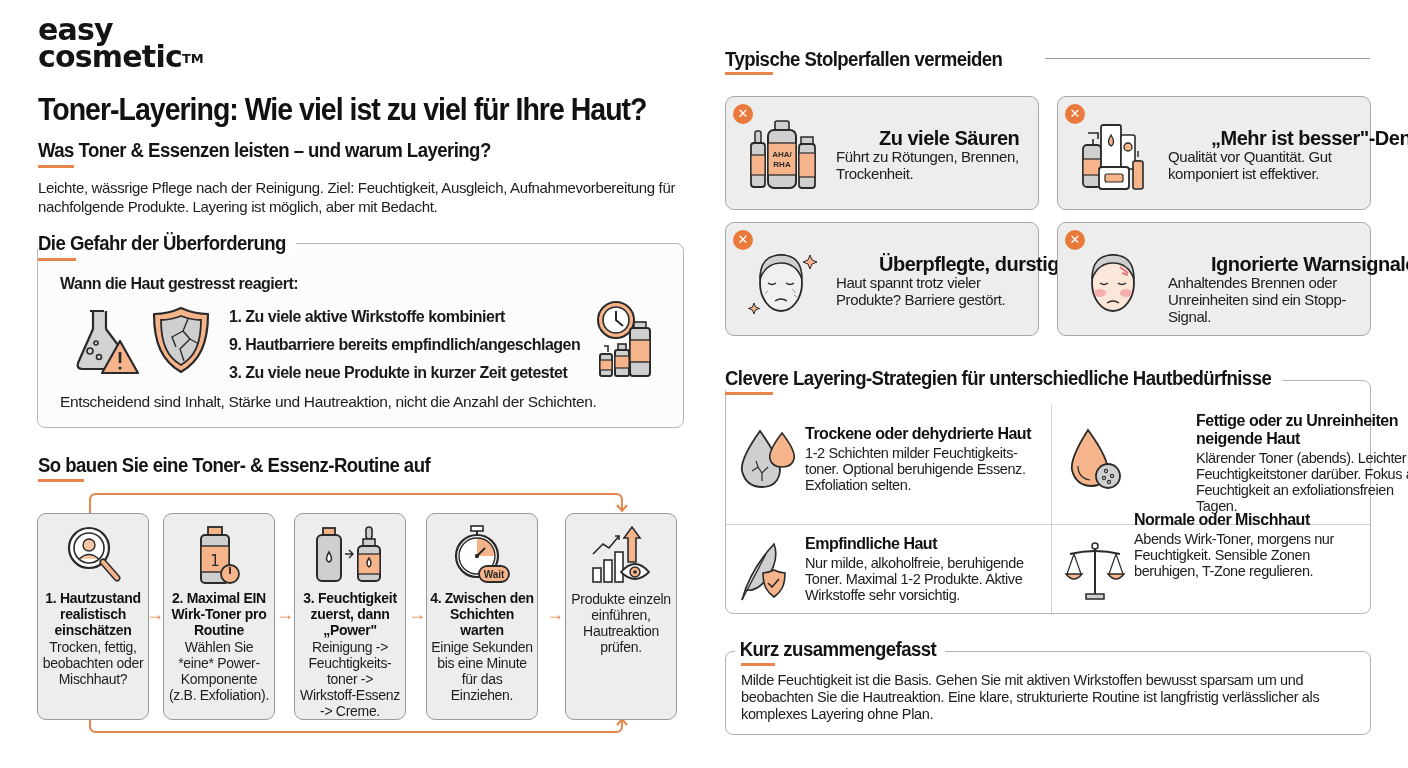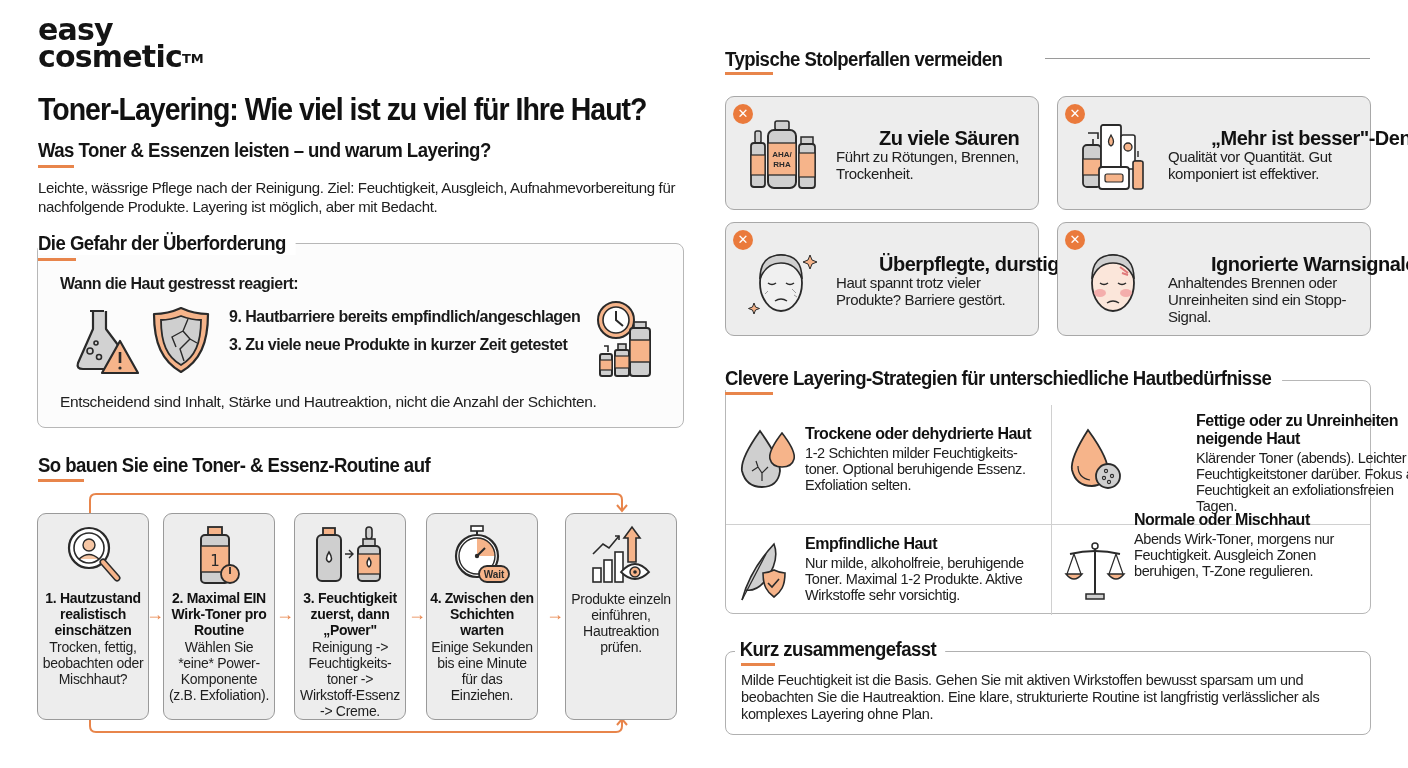--- a/index.html
+++ b/index.html
@@ -81,20 +81,21 @@
   <circle cx="48" cy="63" r="1.6" fill="#2a2a2a"></circle>
 </svg>
 
 <svg class="abs" style="left:150px; top:305px;" width="62" height="70" viewBox="0 0 62 70">
   <path d="M31 3 C20 8 10 9 4 9 C4 38 12 56 31 67 C50 56 58 38 58 9 C52 9 42 8 31 3 Z" fill="#f6b48a" stroke="#2a2a2a" stroke-width="2.2" stroke-linejoin="round"></path>
   <path d="M31 11 C23 14 16 15 11 15 C11 38 17 52 31 60 C45 52 51 38 51 15 C46 15 39 14 31 11 Z" fill="#cfcfcf" stroke="#2a2a2a" stroke-width="1.8"></path>
   <path d="M38 14 L33 26 L40 34 L30 44 L34 56 M33 26 L22 32 L26 42 M40 34 L47 38" fill="none" stroke="#2a2a2a" stroke-width="1.4"></path>
 </svg>
 
 <div class="abs danger-list">
+  <div>1. Zu viele aktive Wirkstoffe kombiniert</div>
   <div>9. Hautbarriere bereits empfindlich/angeschlagen</div>
   <div>3. Zu viele neue Produkte in kurzer Zeit getestet</div>
 </div>
 
 <svg class="abs" style="left:596px; top:298px;" width="60" height="82" viewBox="0 0 60 82">
   <circle cx="20" cy="22" r="18" fill="#f6b48a" stroke="#2a2a2a" stroke-width="2"></circle>
   <circle cx="20" cy="22" r="13" fill="#fff" stroke="#2a2a2a" stroke-width="1.6"></circle>
   <path d="M20 13 V22 L27 28" fill="none" stroke="#2a2a2a" stroke-width="2"></path>
   <rect x="38" y="24" width="12" height="6" fill="#cfcfcf" stroke="#2a2a2a" stroke-width="1.6"></rect>
   <rect x="34" y="30" width="20" height="48" rx="3" fill="#cfcfcf" stroke="#2a2a2a" stroke-width="2"></rect>
@@ -323,19 +324,19 @@
   <circle cx="31" cy="6" r="3" fill="none" stroke="#2a2a2a" stroke-width="1.5"></circle>
   <path d="M31 9 V54" stroke="#2a2a2a" stroke-width="2"></path>
   <path d="M6 14 Q31 8 56 14" fill="none" stroke="#2a2a2a" stroke-width="1.8"></path>
   <path d="M10 14 L3 34 M10 14 L17 34 M52 14 L45 34 M52 14 L59 34" stroke="#2a2a2a" stroke-width="1.2"></path>
   <path d="M2 34 Q10 44 18 34 Z" fill="#f6b48a" stroke="#2a2a2a" stroke-width="1.5"></path>
   <path d="M44 34 Q52 44 60 34 Z" fill="#f6b48a" stroke="#2a2a2a" stroke-width="1.5"></path>
   <rect x="22" y="54" width="18" height="5" fill="#cfcfcf" stroke="#2a2a2a" stroke-width="1.5"></rect>
 </svg>
 <div class="abs st" style="left:1134px; top:511px; width:230px;">
   <div class="ttl">Normale oder Mischhaut</div>
-  <div class="txt">Abends Wirk-Toner, morgens nur Feuchtigkeit. Ausgleich Zonen beruhigen, T-Zone regulieren.</div>
+  <div class="txt">Abends Wirk-Toner, morgens nur Feuchtigkeit. Sensible Zonen beruhigen, T-Zone regulieren.</div>
 </div>
 
 <div class="abs sum-box"></div>
 <div class="abs h2" style="left:735px; top:638px; background:#fff; padding:0 10px 0 5px;">Kurz zusammengefasst</div>
 <div class="uline" style="left:741px; top:663px; width:34px;"></div>
 <div class="abs para" style="left:741px; top:672px; width:620px; font-size:14.5px; line-height:17px;">Milde Feuchtigkeit ist die Basis. Gehen Sie mit aktiven Wirkstoffen bewusst sparsam um und beobachten Sie die Hautreaktion. Eine klare, strukturierte Routine ist langfristig verlässlicher als komplexes Layering ohne Plan.</div>
 
 </body></html>

